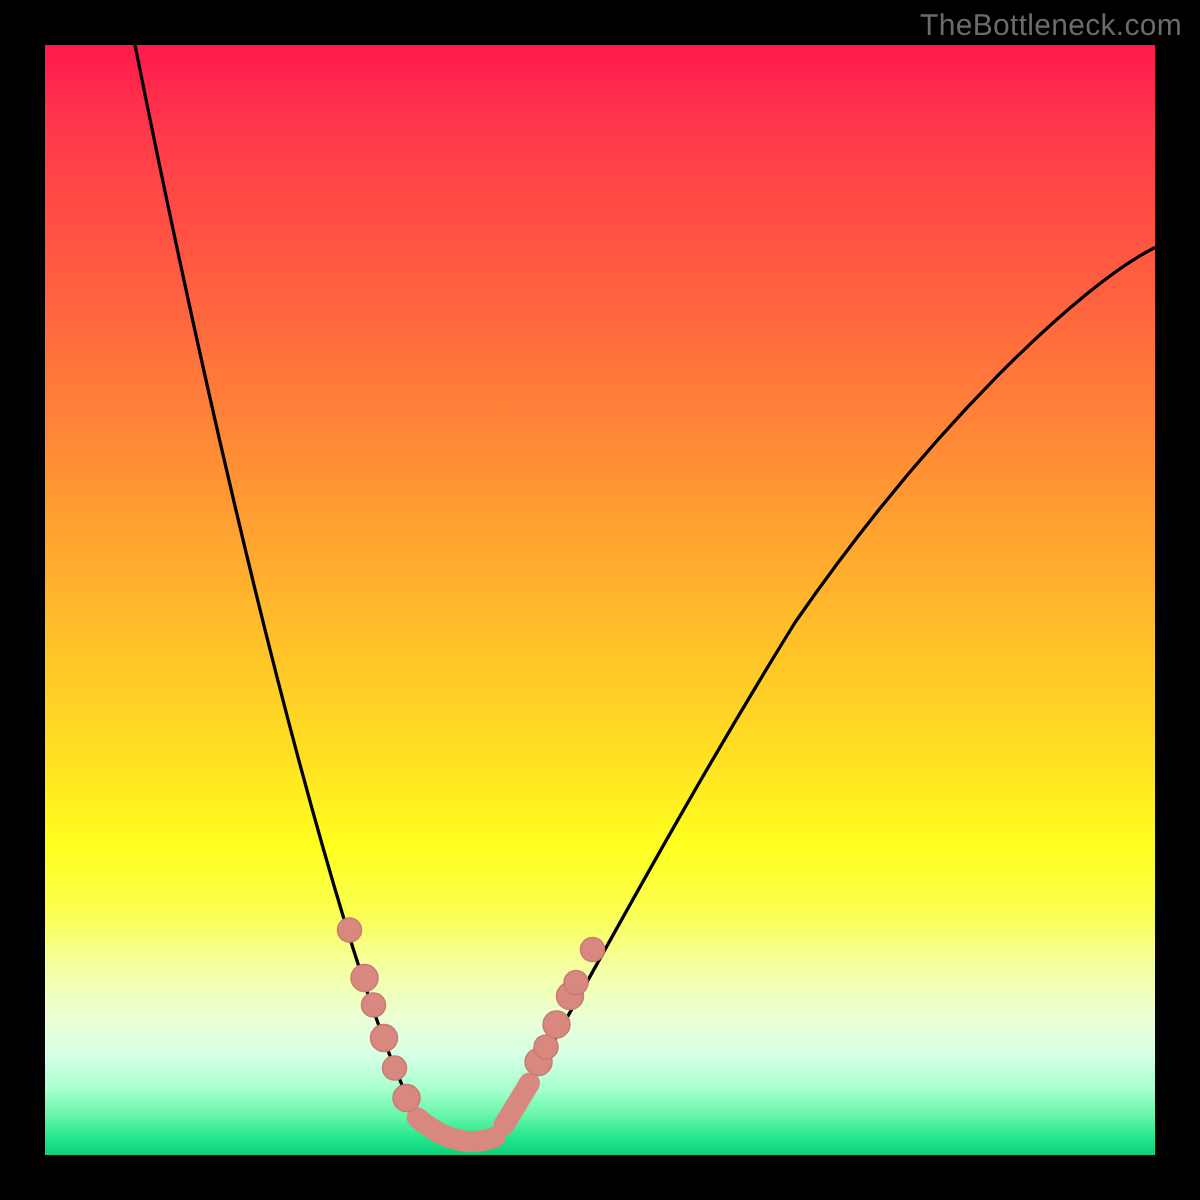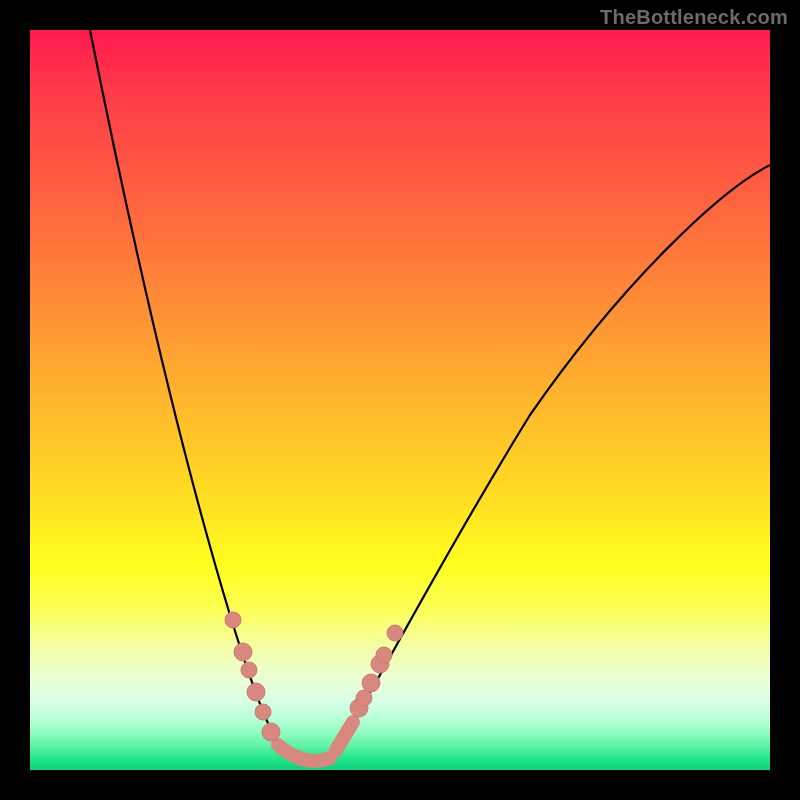--- a/index.html
+++ b/index.html
@@ -34,21 +34,21 @@
       #22e68a 98.5%,
       #0cd07a 100%
     );
   }
   .watermark {
     position: absolute;
     top: 6px;
     right: 12px;
     color: #6b6b6b;
     font-size: 20px;
-    font-weight: 700;
+    font-weight: 400;
     letter-spacing: 0.2px;
     user-select: none;
   }
   svg.plot {
     position: absolute;
     left: 30px;
     top: 30px;
     width: 740px;
     height: 740px;
     overflow: visible;

